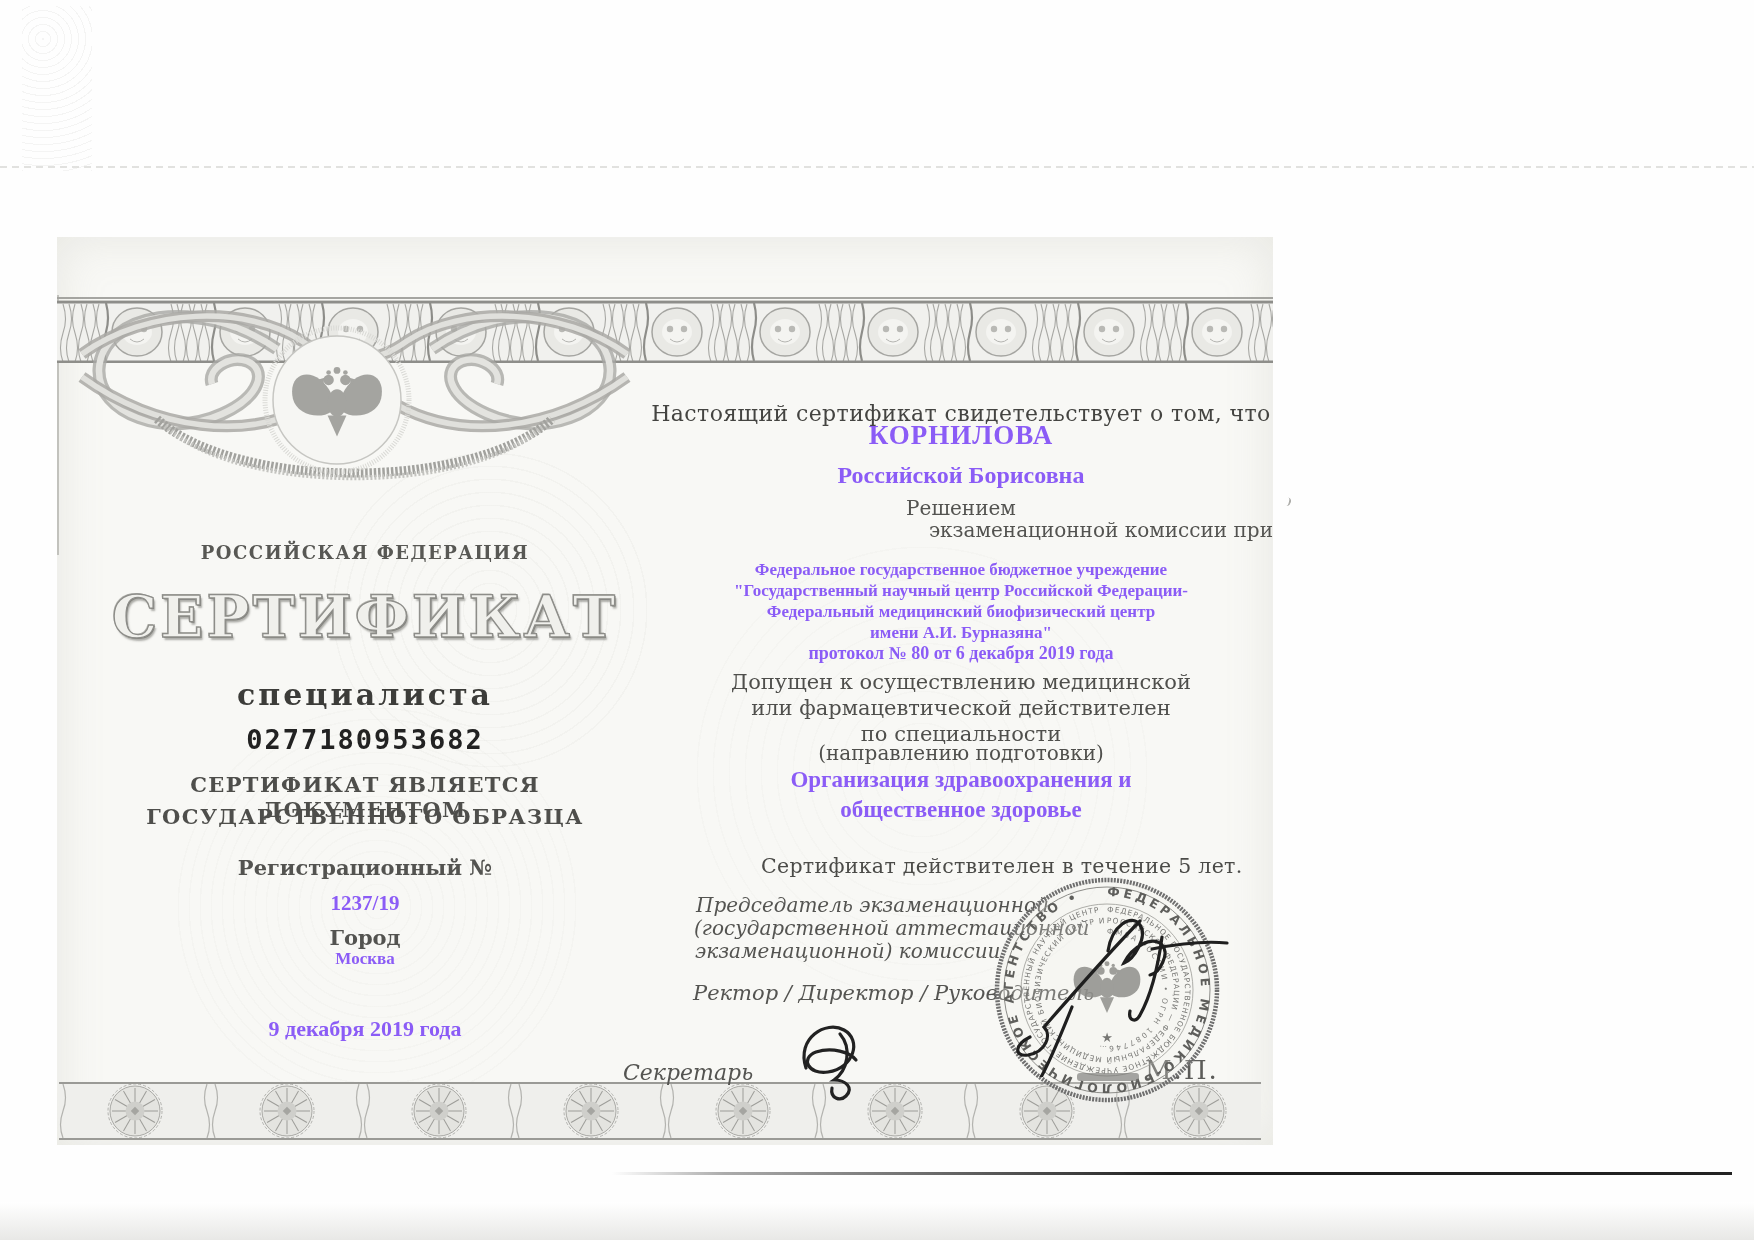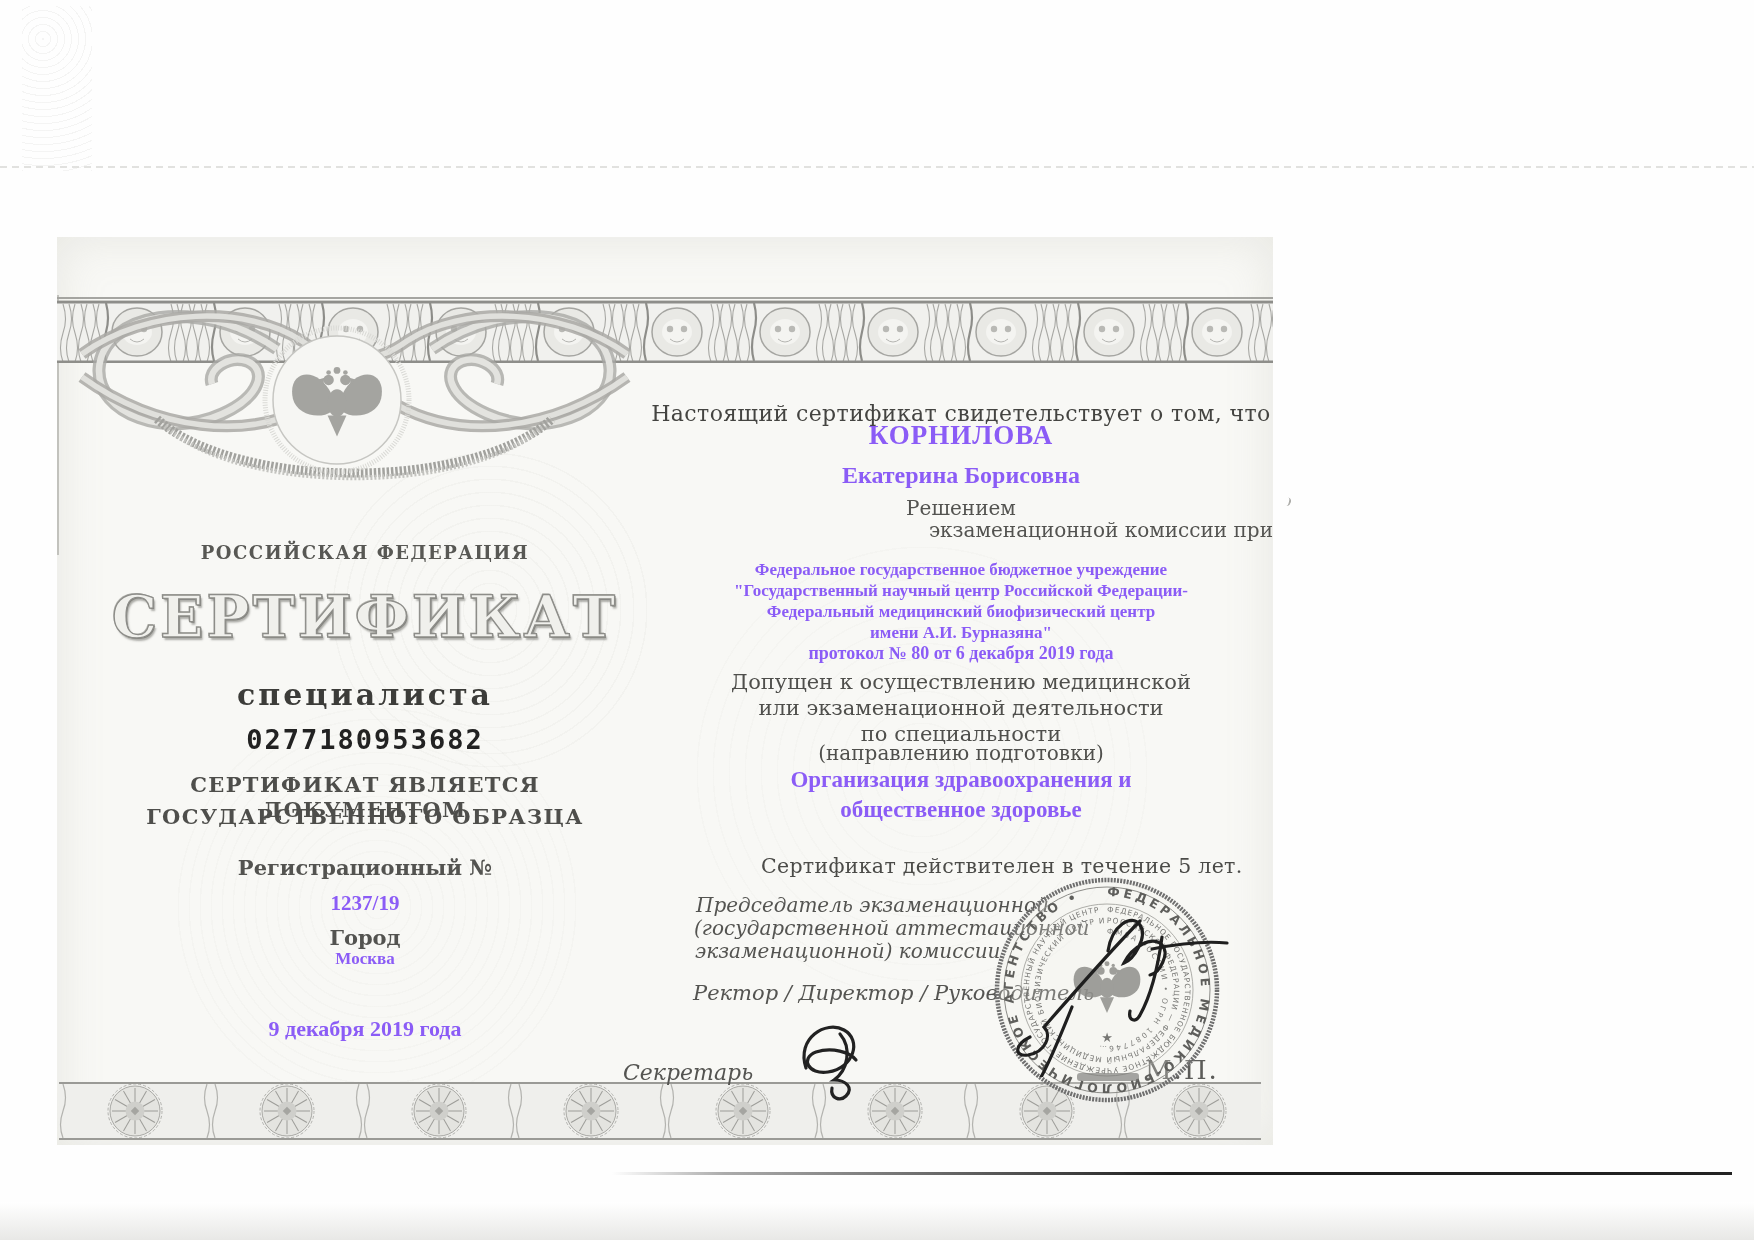--- a/index.html
+++ b/index.html
@@ -220,30 +220,30 @@
   <div class="abs ctr lcol state1">СЕРТИФИКАТ ЯВЛЯЕТСЯ ДОКУМЕНТОМ</div>
   <div class="abs ctr lcol state2">ГОСУДАРСТВЕННОГО ОБРАЗЦА</div>
   <div class="abs ctr lcol tpl reglab">Регистрационный №</div>
   <div class="abs ctr lcol val regval">1237/19</div>
   <div class="abs ctr lcol tpl citylab">Город</div>
   <div class="abs ctr lcol val cityval">Москва</div>
   <div class="abs ctr lcol val dateval">9 декабря 2019 года</div>
 
   <div class="abs ctr rcol tpl intro">Настоящий сертификат свидетельствует о том, что</div>
   <div class="abs ctr rcol val surname">КОРНИЛОВА</div>
-  <div class="abs ctr rcol val givenn">Екатерина Борисовна</div>
+  <div class="abs ctr rcol val givenn">Российской Борисовна</div>
   <div class="abs ctr rcol tpl dec1">Решением</div>
   <div class="abs ctr rcol tpl dec2">экзаменационной комиссии при</div>
   <div class="abs ctr rcol val inst inst0">Федеральное государственное бюджетное учреждение</div>
   <div class="abs ctr rcol val inst inst1">"Государственный научный центр Российской Федерации-</div>
   <div class="abs ctr rcol val inst inst2">Федеральный медицинский биофизический центр</div>
   <div class="abs ctr rcol val inst inst3">имени А.И. Бурназяна"</div>
   <div class="abs ctr rcol val protocol">протокол № 80 от 6 декабря 2019 года</div>
   <div class="abs ctr rcol tpl adm adm0">Допущен к осуществлению медицинской</div>
-  <div class="abs ctr rcol tpl adm adm1">или экзаменационной деятельности</div>
+  <div class="abs ctr rcol tpl adm adm1">или фармацевтической действителен</div>
   <div class="abs ctr rcol tpl adm adm2">по специальности</div>
   <div class="abs ctr rcol tpl adm adm3">(направлению подготовки)</div>
   <div class="abs ctr rcol val spec1">Организация здравоохранения и</div>
   <div class="abs ctr rcol val spec2">общественное здоровье</div>
   <div class="abs tpl validity">Сертификат действителен в течение 5 лет.</div>
 
   <div class="abs official chair0">Председатель экзаменационной</div>
   <div class="abs official chair1">(государственной аттестационной</div>
   <div class="abs official chair2">экзаменационной) комиссии</div>
   <div class="abs official head-line">Ректор / Директор / Руководитель</div>

